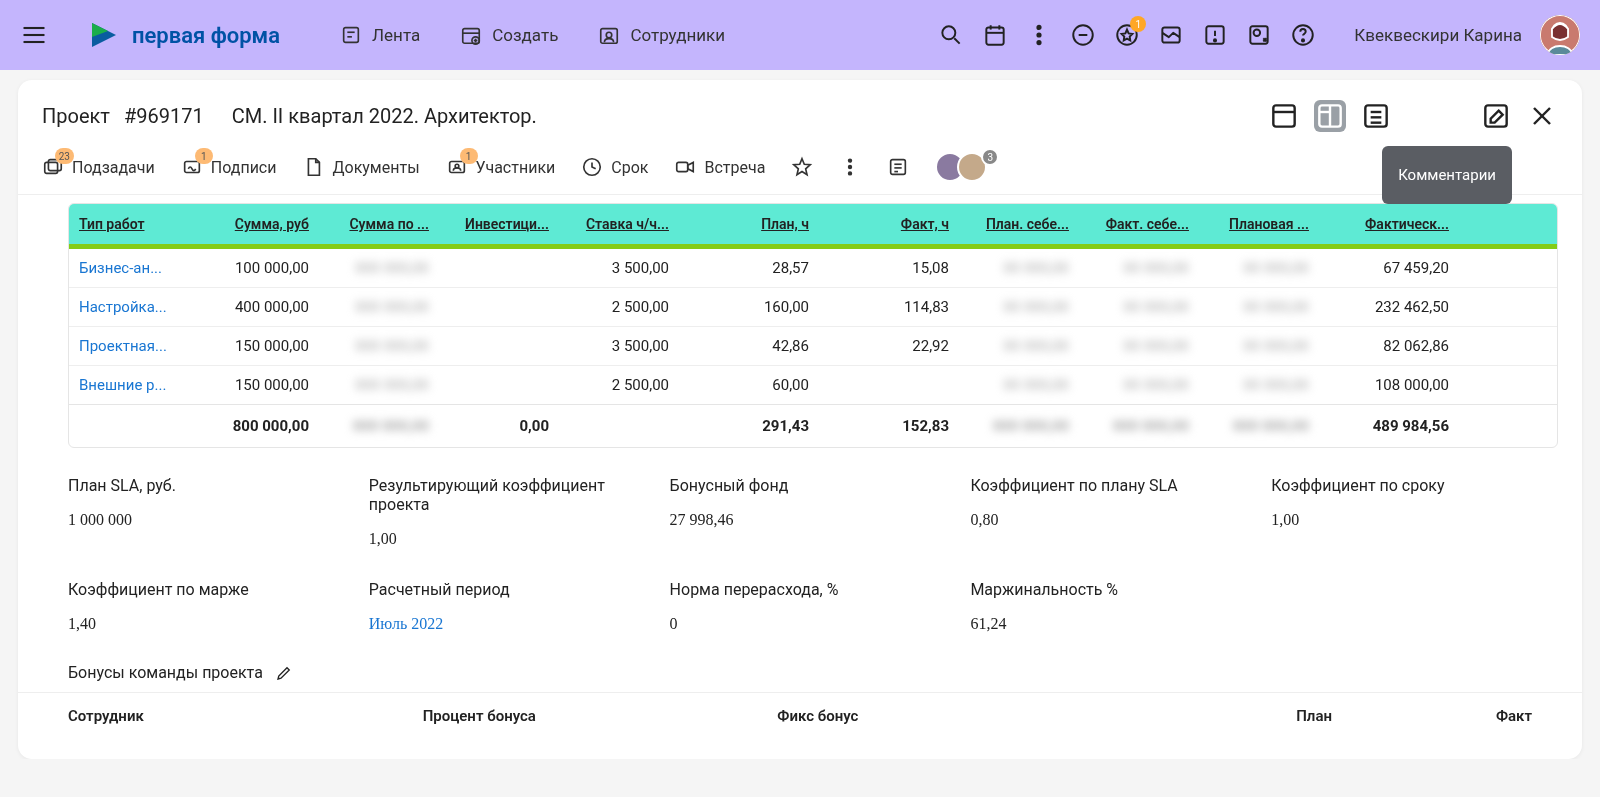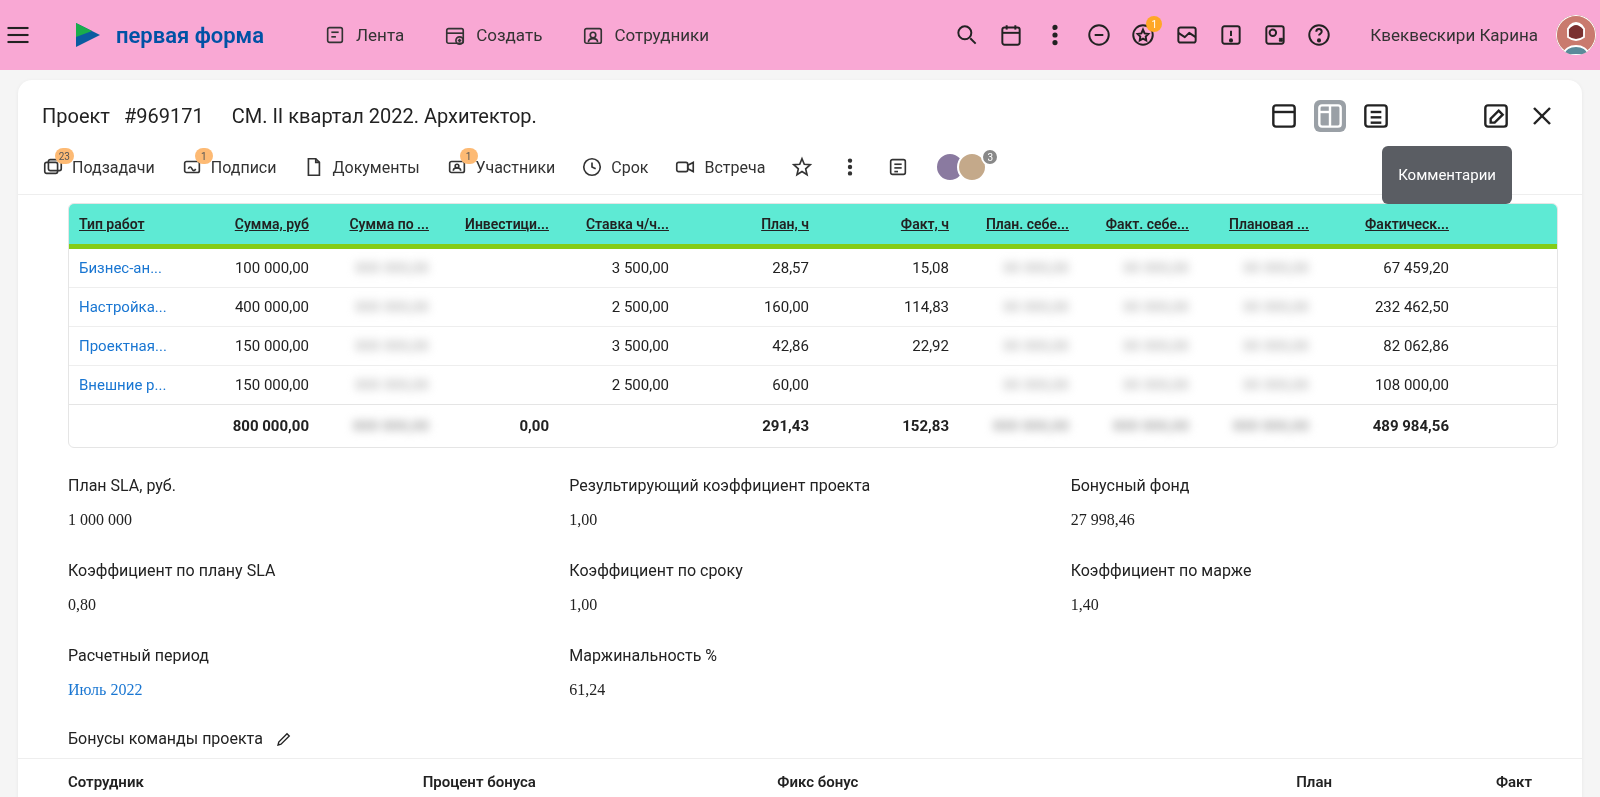--- a/index.html
+++ b/index.html
@@ -1,19 +1,19 @@
 <!DOCTYPE html>
 <html><head>
 <meta charset="utf-8">
 <style>
 * { margin: 0; padding: 0; box-sizing: border-box; }
 body { font-family: -apple-system, BlinkMacSystemFont, 'Segoe UI', Roboto, Arial, sans-serif; background: #f5f5f5; color: #222; font-size: 15px; }
 
 
-.top-header { display: flex; align-items: center; padding: 10px 4px; background: #f9a8d4; height: 70px; }
+.top-header { display: flex; align-items: center; padding: 10px 20px; background: #c4b5fd; height: 70px; }
 .hamburger { width: 28px; height: 28px; cursor: pointer; margin-right: 40px; }
 .hamburger svg { width: 100%; height: 100%; }
 .logo { display: flex; align-items: center; gap: 12px; color: #0052a5; font-weight: 600; font-size: 22px; margin-right: 60px; }
 .logo-mark { width: 32px; height: 32px; position: relative; }
 .nav-items { display: flex; gap: 40px; align-items: flex-start; }
 .nav-item { display: flex; align-items: center; gap: 10px; color: #333; cursor: pointer; font-size: 17px; }
 .nav-item .icon { width: 22px; height: 22px; }
 .header-right { margin-left: auto; display: flex; align-items: center; gap: 18px; }
 .icon-btn { width: 26px; height: 26px; cursor: pointer; position: relative; display: flex; align-items: center; justify-content: center; }
 .badge-dot { position: absolute; top: -6px; right: -6px; background: #ffa726; color: #fff; border-radius: 10px; font-size: 10px; min-width: 16px; height: 16px; display: flex; align-items: center; justify-content: center; padding: 0 4px; }
@@ -48,21 +48,21 @@
 .th.right, .td.right { text-align: right; }
 .table-row { display: grid; grid-template-columns: 120px 130px 120px 120px 120px 140px 140px 120px 120px 120px 140px; border-bottom: 1px solid #eee; }
 .table-row:last-child { border-bottom: none; }
 .td { padding: 10px 10px; font-size: 15px; white-space: nowrap; overflow: hidden; text-overflow: ellipsis; }
 .td.link { color: #1976d2; cursor: pointer; }
 .td.blurred, .th.blurred { filter: blur(4px); color: #aaa; }
 .table-totals { display: grid; grid-template-columns: 120px 130px 120px 120px 120px 140px 140px 120px 120px 120px 140px; border-top: 1px solid #e5e5e5; font-weight: 700; }
 .table-totals .td { padding: 12px 10px; }
 
 
-.info-grid { display: grid; grid-template-columns: 1fr 1fr 1fr; gap: 32px 40px; padding: 28px 50px 10px 50px; }
+.info-grid { display: grid; grid-template-columns: 1fr 1fr 1fr 1fr 1fr; gap: 32px 40px; padding: 28px 50px 10px 50px; }
 .info-cell { display: flex; flex-direction: column; gap: 16px; }
 .info-label { font-size: 16px; color: #222; font-weight: 400; }
 .info-value { font-size: 16px; color: #222; font-family: Liberation Serif, serif; }
 .info-value.link { color: #1976d2; cursor: pointer; }
 
 
 .section-title-row { display: flex; align-items: center; gap: 12px; padding: 20px 50px 10px 50px; }
 .section-title { font-size: 16px; }
 .edit-icon { width: 18px; height: 18px; cursor: pointer; }
 
@@ -416,20 +416,24 @@
     </div>
     <div class="info-cell">
       <div class="info-label">Коэффициент по марже</div>
       <div class="info-value">1,40</div>
     </div>
     <div class="info-cell">
       <div class="info-label">Расчетный период</div>
       <div class="info-value link">Июль 2022</div>
     </div>
     <div class="info-cell">
+      <div class="info-label">Норма перерасхода, %</div>
+      <div class="info-value">0</div>
+    </div>
+    <div class="info-cell">
       <div class="info-label">Маржинальность %</div>
       <div class="info-value">61,24</div>
     </div>
   </div>
 
   <div class="section-title-row">
     <span class="section-title">Бонусы команды проекта</span>
     <span class="edit-icon"><svg viewBox="0 0 24 24">
           <path d="M4 20 L8 19 L19 8 L16 5 L5 16 Z"></path>
         </svg></span>

